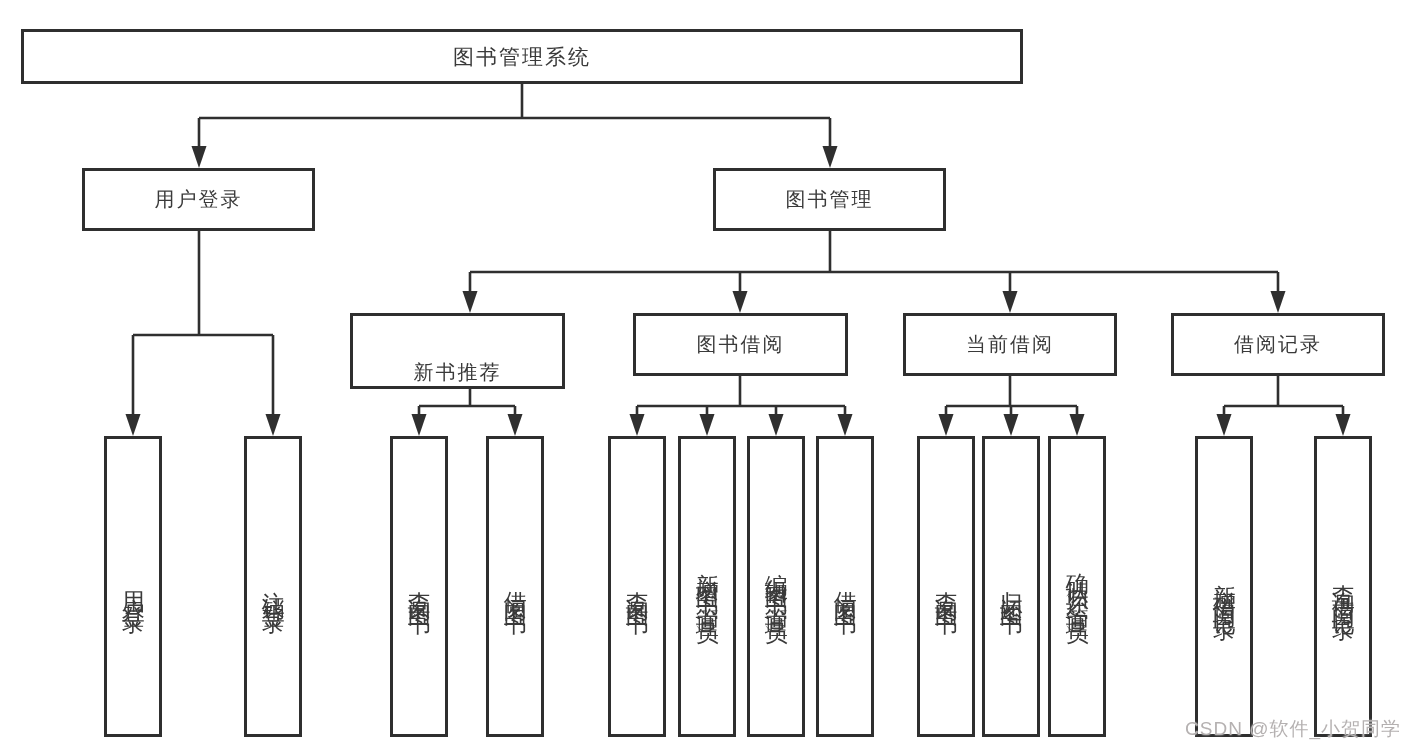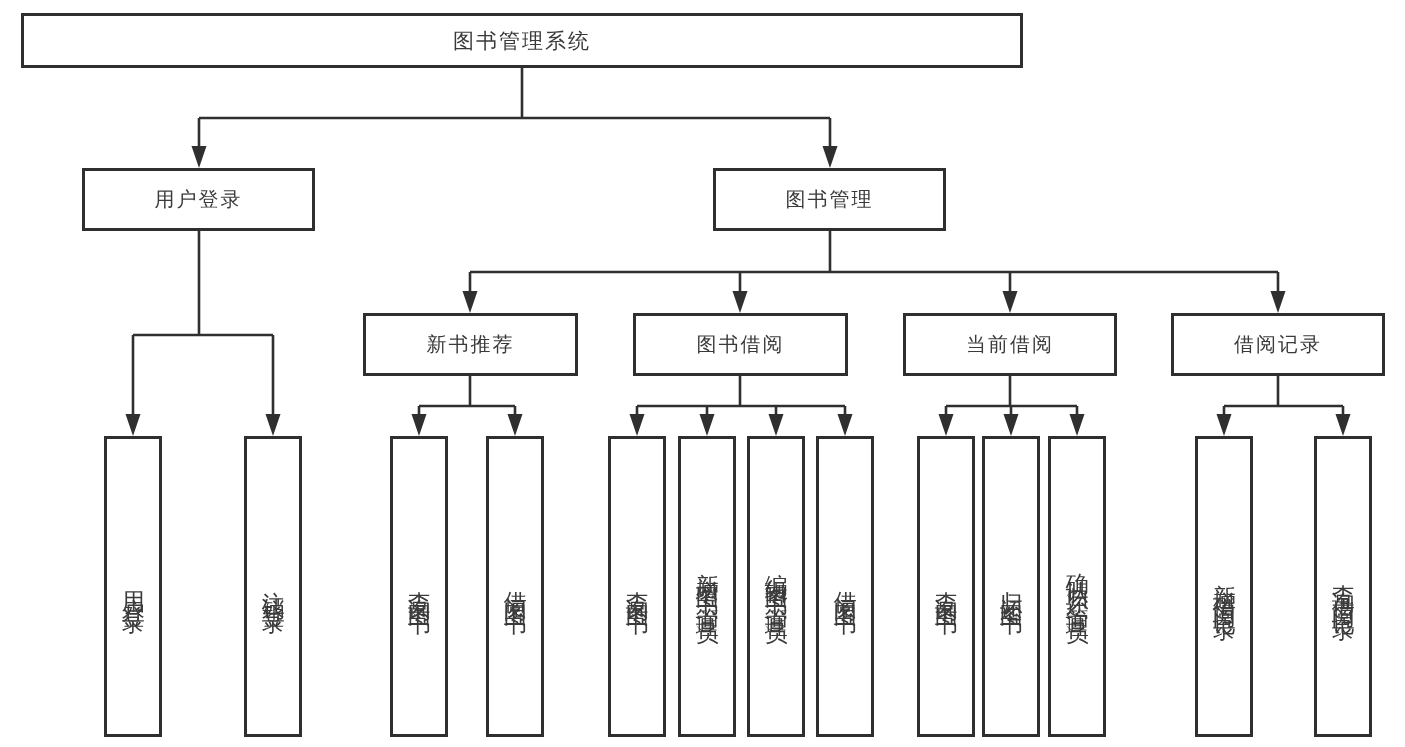--- a/index.html
+++ b/index.html
@@ -95,32 +95,32 @@
       <polygon points="768.5,414 783.5,414 776,436"></polygon>
       <polygon points="837.5,414 852.5,414 845,436"></polygon>
       <polygon points="938.5,414 953.5,414 946,436"></polygon>
       <polygon points="1003.5,414 1018.5,414 1011,436"></polygon>
       <polygon points="1069.5,414 1084.5,414 1077,436"></polygon>
       <polygon points="1216.5,414 1231.5,414 1224,436"></polygon>
       <polygon points="1335.5,414 1350.5,414 1343,436"></polygon>
     </g>
   </svg>
 
-  <div class="box hbox root-title" style="left:21px; top:13px; width:1002px; height:55px;">
+  <div class="box hbox root-title" style="left:21px; top:29px; width:1002px; height:55px;">
     <span>图书管理系统</span>
   </div>
 
   <div class="box hbox" style="left:82px; top:168px; width:233px; height:63px;">
     <span>用户登录</span>
   </div>
   <div class="box hbox" style="left:713px; top:168px; width:233px; height:63px;">
     <span>图书管理</span>
   </div>
 
-  <div class="box hbox" style="left:363px; top:313px; width:215px; height:63px;">
+  <div class="box hbox" style="left:350px; top:313px; width:215px; height:76px;align-items:flex-end;">
     <span>新书推荐</span>
   </div>
   <div class="box hbox" style="left:633px; top:313px; width:215px; height:63px;justify-content:center;">
     <span>图书借阅</span>
   </div>
   <div class="box hbox" style="left:1171px; top:313px; width:214px; height:63px;">
     <span>借阅记录</span>
   </div>
   <div class="box hbox" style="left:903px; top:313px; width:214px; height:63px;">
     <span>当前借阅</span>
@@ -163,14 +163,15 @@
     <span class="vtext">确认归还（管理员）</span>
   </div>
 
   <div class="box vbox" style="left:1195px;">
     <span class="vtext">新增借阅记录</span>
   </div>
   <div class="box vbox" style="left:1314px;">
     <span class="vtext">查询借阅记录</span>
   </div>
 
+  <div class="watermark">CSDN @软件_小贺同学</div>
 
 </div>
 
 </body></html>

